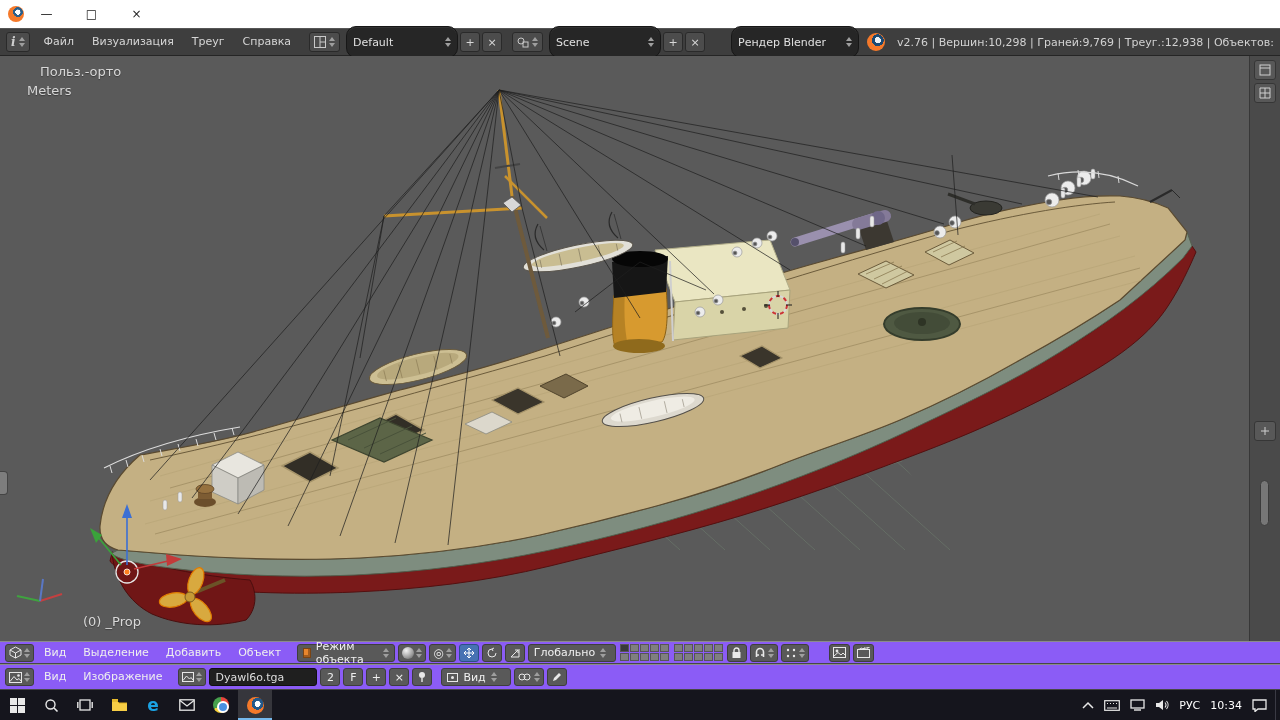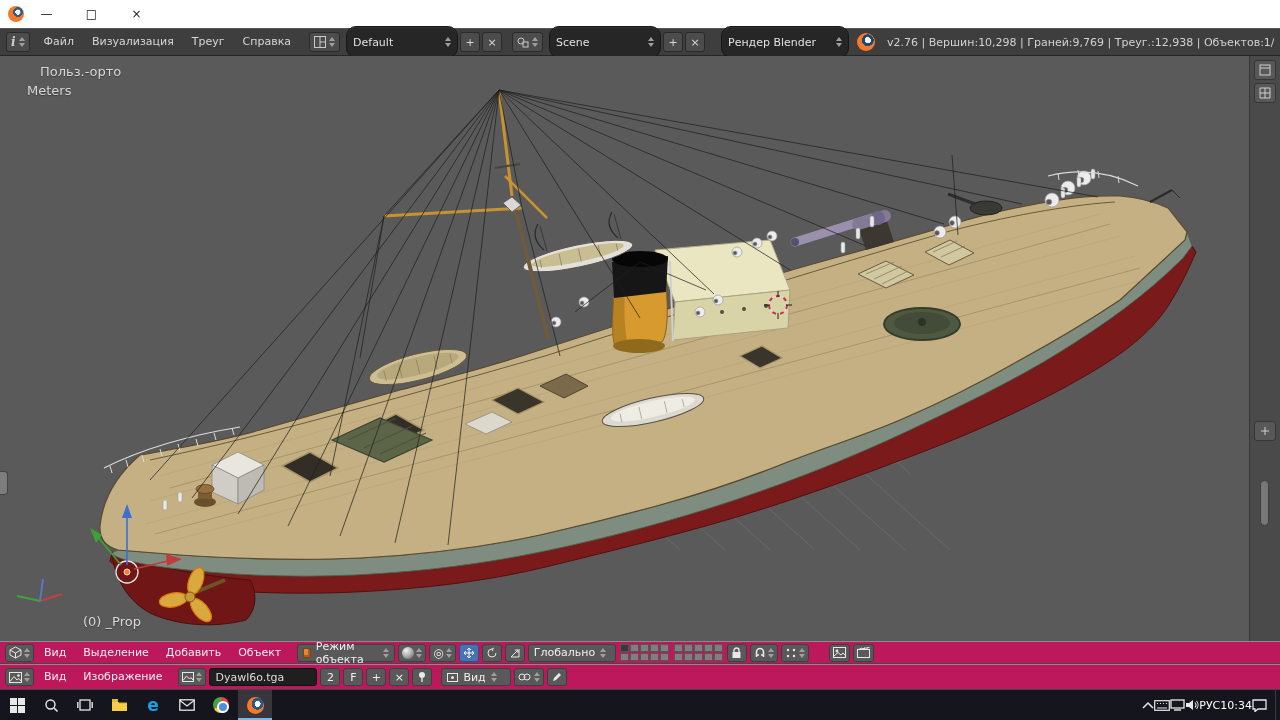--- a/index.html
+++ b/index.html
@@ -40,21 +40,21 @@
   .vp-main svg{display:block;width:100%;height:100%}
   .vp-label{position:absolute;color:#d8d8d8;font-size:13px;text-shadow:0 1px 1px rgba(0,0,0,.35)}
   .vp-side{width:31px;background:#4a4a4a;border-left:1px solid #373737;position:relative;flex:0 0 auto}
   .side-btn{position:absolute;left:4px;width:22px;height:20px;background:#585858;border:1px solid #363636;
     border-radius:3px;color:#cfcfcf;font-size:10px;display:flex;align-items:center;justify-content:center}
   .side-handle{position:absolute;left:10px;width:9px;height:46px;background:#777;border-radius:5px;border:1px solid #3c3c3c}
   .edge-tab{position:absolute;left:0;top:415px;width:8px;height:24px;background:#7d7d7d;border-radius:0 4px 4px 0;
     border:1px solid #444;border-left:none}
 
   
-  .bhdr{background:#be185d;border-top:1px solid #8b8b8b;border-bottom:1px solid #474747;display:flex;
+  .bhdr{background:#8b5cf6;border-top:1px solid #8b8b8b;border-bottom:1px solid #474747;display:flex;
     align-items:center;color:#efefef;padding:8px 5px;gap:3px;flex:0 0 auto}
   .v3d-header{height:23px}
   .img-header{height:26px}
   .bhdr .menu-item{line-height:22px;padding:0 7px}
   .bfield{height:18px;background:#595959;border:1px solid #3e3e3e;border-radius:3px;display:flex;align-items:center;
     padding:0 5px;gap:5px;color:#f0f0f0}
   .bfield.dark{background:#1f1f1f;border-color:#101010;color:#ddd}
   .bbtn{height:18px;min-width:20px;background:#595959;border:1px solid #3e3e3e;border-radius:3px;display:flex;
     align-items:center;justify-content:center;color:#eee;padding:0 3px;gap:2px}
   .bbtn.active{background:#4772b3;border-color:#2d4f85}
@@ -71,21 +71,21 @@
   .tb-icon{width:34px;display:flex;align-items:center;justify-content:center}
   .tb-icon.active{background:rgba(255,255,255,.14);box-shadow:inset 0 -2px 0 #76b9ed}
   .start-grid{display:grid;grid-template-columns:7px 7px;grid-auto-rows:7px;gap:1px}
   .start-grid b{background:#e8e8e8}
   .chrome-ico{width:16px;height:16px;border-radius:50%;position:relative;
     background:conic-gradient(#e8453c 0 33%,#f7d038 0 66%,#46a04c 0);}
   .chrome-ico::after{content:"";position:absolute;left:4px;top:4px;width:8px;height:8px;border-radius:50%;
     background:#4a90e2;border:2px solid #fff}
   .blender-ico{width:17px;height:17px;border-radius:50%;
     background:radial-gradient(circle at 62% 40%, #fff 0 20%, #24598a 21% 40%, #f5792a 41%);}
-  .tray{display:flex;align-items:center;padding:0 8px}
+  .tray{display:flex;align-items:center;gap:10px;padding:0 8px}
   .tray-text{font-size:11px;color:#fff;white-space:nowrap}
   .show-desktop{width:5px;border-left:1px solid #3a3a44}
 </style>
 </head>
 <body>
 
 <div class="window">
 
   <div class="titlebar">
     <div class="app-ico"></div>
@@ -141,21 +141,21 @@
     <div class="field" style="width:112px">
       <span class="val">Scene</span>
       <span class="dd">
           <i class="up"></i>
           <i class="dn"></i>
         </span>
     </div>
     <div class="sq-btn">+</div>
     <div class="sq-btn">×</div>
 
-    <div class="field" style="width:128px;margin-left:14px">
+    <div class="field" style="width:128px;margin-left:24px">
       <span class="val">Рендер Blender</span>
       <span class="dd">
           <i class="up"></i>
           <i class="dn"></i>
         </span>
     </div>
 
     <div class="blender-logo"></div>
     <div class="stats">v2.76 | Вершин:10,298 | Граней:9,769 | Треуг.:12,938 | Объектов:1/58 | Ламп:0/0 | Пам</div>
   </div>

